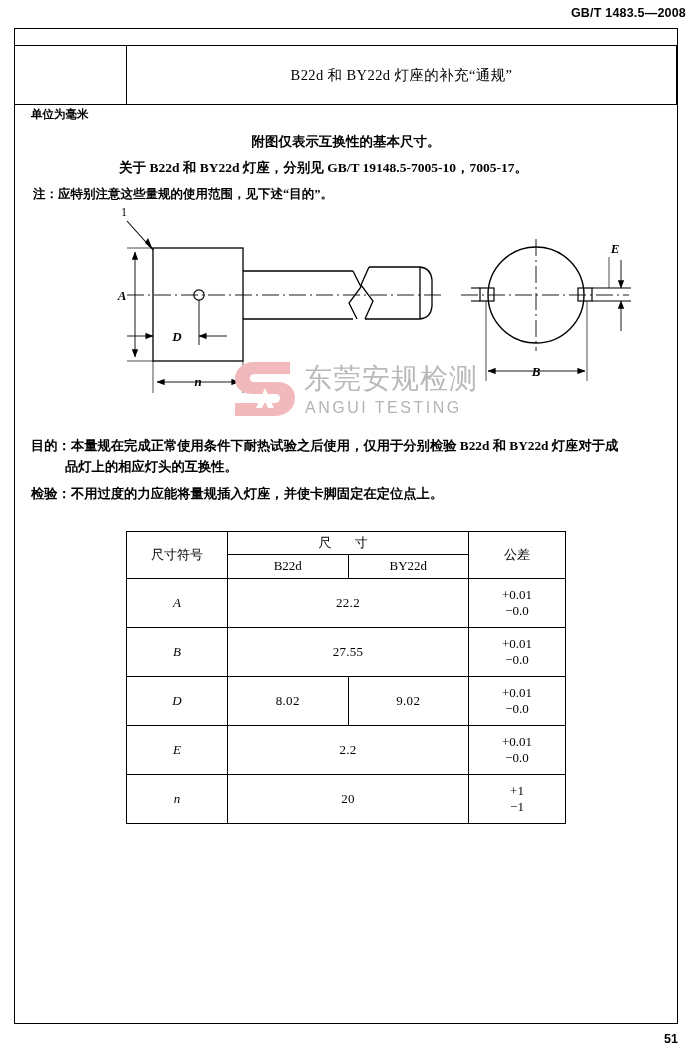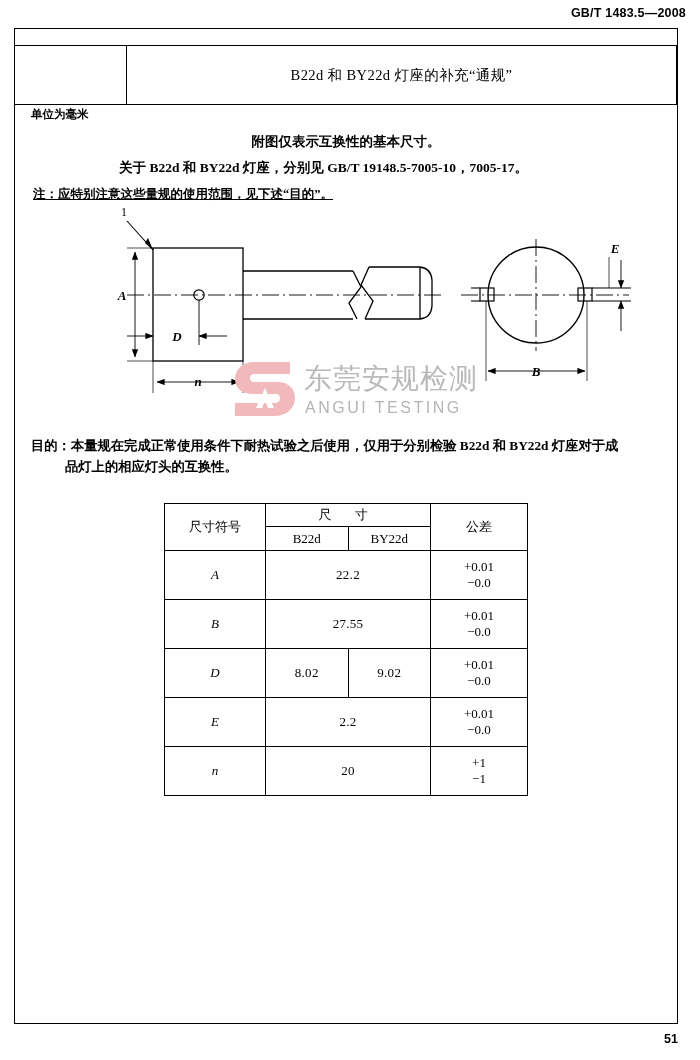--- a/index.html
+++ b/index.html
@@ -102,21 +102,20 @@
     font-size: 13.5px;
     margin-top: 8px;
     padding-left: 88px;
     font-weight: bold;
   }
   .note-line {
     font-size: 12.5px;
     margin-top: 9px;
     font-weight: bold;
     padding-left: 2px;
-    text-decoration: underline;
   }
 
   
   .drawing-wrap {
     position: relative;
     width: 100%;
     height: 215px;
     margin-top: 2px;
   }
   .drawing-wrap svg { display: block; }
@@ -177,21 +176,21 @@
   }
 
   
   .dim-table-wrap {
     display: flex;
     justify-content: center;
     margin-top: 26px;
   }
   table.dim {
     border-collapse: collapse;
-    width: 364px;
+    width: 440px;
     table-layout: fixed;
   }
   table.dim td, table.dim th {
     border: 1.3px solid #000;
     text-align: center;
     vertical-align: middle;
     font-weight: normal;
     font-size: 13px;
     padding: 0;
   }
@@ -333,20 +332,21 @@
         <text class="dim-label" x="167" y="181" text-anchor="middle">n</text>
         <text class="dim-label" x="505" y="171" text-anchor="middle">B</text>
         <text class="dim-label" x="584" y="48" text-anchor="middle">E</text>
         <text class="leader-num" x="93" y="11" text-anchor="middle">1</text>
       </svg>
     </div>
 
 
     <div class="para"><span>目的：</span><span>本量规在完成正常使用条件下耐热试验之后使用，仅用于分别检验 B22d 和 BY22d 灯座对于成</span><span class="hang">品灯上的相应灯头的互换性。</span></div>
 
+    <div class="para2"><span>检验：</span><span>不用过度的力应能将量规插入灯座，并使卡脚固定在定位点上。</span></div>
 
     <div class="dim-table-wrap">
       <table class="dim">
         <thead>
           <tr>
             <th class="th-sym" rowspan="2">尺寸符号</th>
             <th class="th-dim" colspan="2">尺 寸</th>
             <th class="th-tol" rowspan="2">公差</th>
           </tr>
           <tr>

